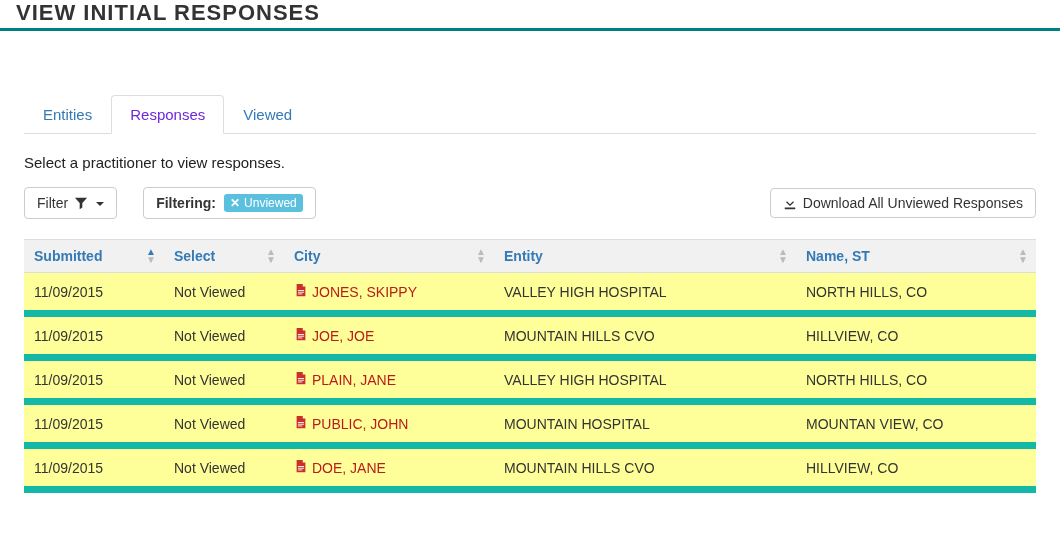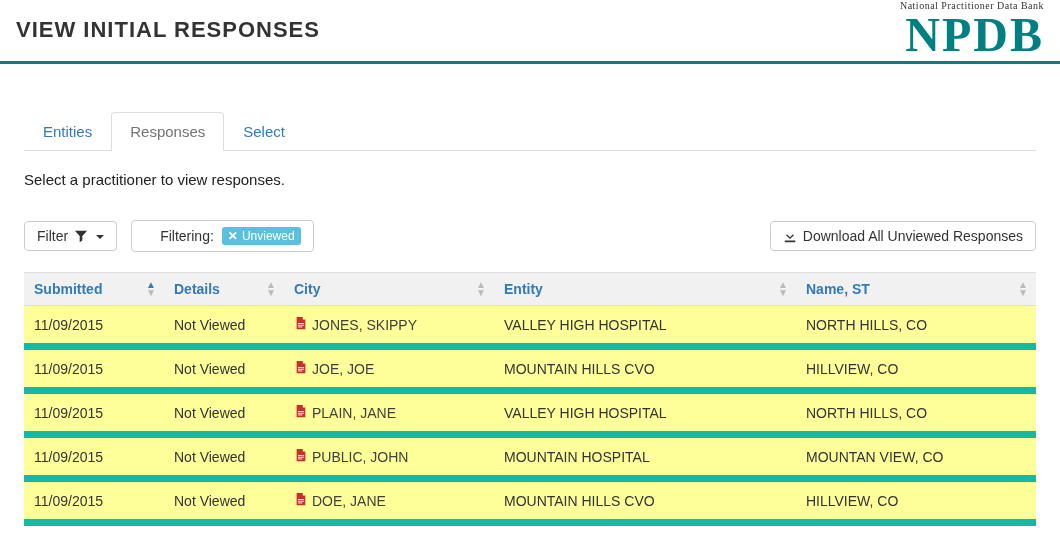--- a/index.html
+++ b/index.html
@@ -34,59 +34,58 @@
   }
   .logo-large {
     font-size: 48px;
     font-weight: bold;
     color: #008080;
     font-family: Georgia, 'Times New Roman', serif;
     line-height: 1;
     letter-spacing: 2px;
   }
   .content {
-    padding: 8px 24px;
+    padding: 24px 24px;
   }
   .tabs {
     display: flex;
     border-bottom: 1px solid #ddd;
     margin-top: 40px;
     margin-bottom: 20px;
   }
   .tab {
     padding: 10px 18px;
     color: #337ab7;
     cursor: pointer;
     border: 1px solid transparent;
     border-bottom: none;
     margin-bottom: -1px;
     font-size: 15px;
   }
   .tab.active {
-    color: #737373;
+    color: #6d28d9;
     border-color: #ddd;
     border-bottom: 1px solid #fff;
     border-radius: 4px 4px 0 0;
     background: #fff;
   }
   .instruction {
     font-size: 15px;
-    margin-bottom: 32px;
+    margin-bottom: 16px;
     color: #222;
   }
   .toolbar {
     display: flex;
     justify-content: space-between;
     align-items: center;
     margin-bottom: 20px;
   }
   .toolbar-left {
     display: flex;
-    gap: 14px;
-    align-items: center;
+    gap: 26px;
   }
   .btn {
     display: inline-flex;
     align-items: center;
     gap: 6px;
     padding: 6px 12px;
     background: #fff;
     border: 1px solid #ccc;
     border-radius: 4px;
     cursor: pointer;
@@ -95,21 +94,21 @@
   }
   .filter-box {
     display: inline-flex;
     align-items: center;
     gap: 8px;
     padding: 6px 12px;
     border: 1px solid #ccc;
     border-radius: 4px;
     font-size: 14px;
   }
-  .filter-box b { font-weight: normal; margin-left: 16px; }
+  .filter-box b { font-weight: bold; }
   .tag {
     display: inline-flex;
     align-items: center;
     gap: 4px;
     background: #5bc0de;
     color: #fff;
     border-radius: 3px;
     padding: 2px 6px;
     font-size: 12px;
     cursor: pointer;
@@ -144,21 +143,21 @@
   thead th.sorted-asc .sort-up { color: #337ab7; }
   tbody td {
     padding: 10px 10px;
     border-bottom: 7px solid #14b8a6;
     color: #333;
   }
   tbody tr.unviewed td {
     background: #ffff99;
   }
   .link {
-    color: #404040;
+    color: #b91c1c;
     cursor: pointer;
   }
   .pdf-icon {
     color: #c9302c;
     margin-right: 4px;
     font-size: 13px;
   }
   .caret-down::after {
     content: "";
     display: inline-block;
@@ -168,32 +167,28 @@
     margin-left: 2px;
     vertical-align: middle;
   }
   svg.icon { width: 14px; height: 14px; }
 </style>
 </head>
 <body>
 
 <div class="header">
   <div class="page-title">VIEW INITIAL RESPONSES</div>
-  <div class="logo">
-    <div class="logo-small">National Practitioner Data Bank</div>
-    <div class="logo-large">NPDB</div>
-  </div>
 </div>
 
 <div class="content">
 
   <div class="tabs">
     <div class="tab">Entities</div>
     <div class="tab active">Responses</div>
-    <div class="tab">Select</div>
+    <div class="tab">Viewed</div>
   </div>
 
   <div class="instruction">Select a practitioner to view responses.</div>
 
   <div class="toolbar">
     <div class="toolbar-left">
       <button class="btn">
         <span>Filter</span>
         <svg class="icon" viewBox="0 0 16 16">
             <path fill="#333" d="M1 2h14l-5.5 6v5l-3 2v-7L1 2z"></path>
@@ -217,21 +212,21 @@
   </div>
 
   <table>
     <thead>
       <tr>
         <th class="sorted-asc" style="width:140px">
           <span>Submitted</span>
           <span class="sort"><span class="sort-up">▲</span><br><span>▼</span></span>
         </th>
         <th style="width:120px">
-          <span>Details</span>
+          <span>Select</span>
           <span class="sort">▲<br>▼</span>
         </th>
         <th style="width:210px">
           <span>City</span>
           <span class="sort">▲<br>▼</span>
         </th>
         <th>
           <span>Entity</span>
           <span class="sort">▲<br>▼</span>
         </th>

